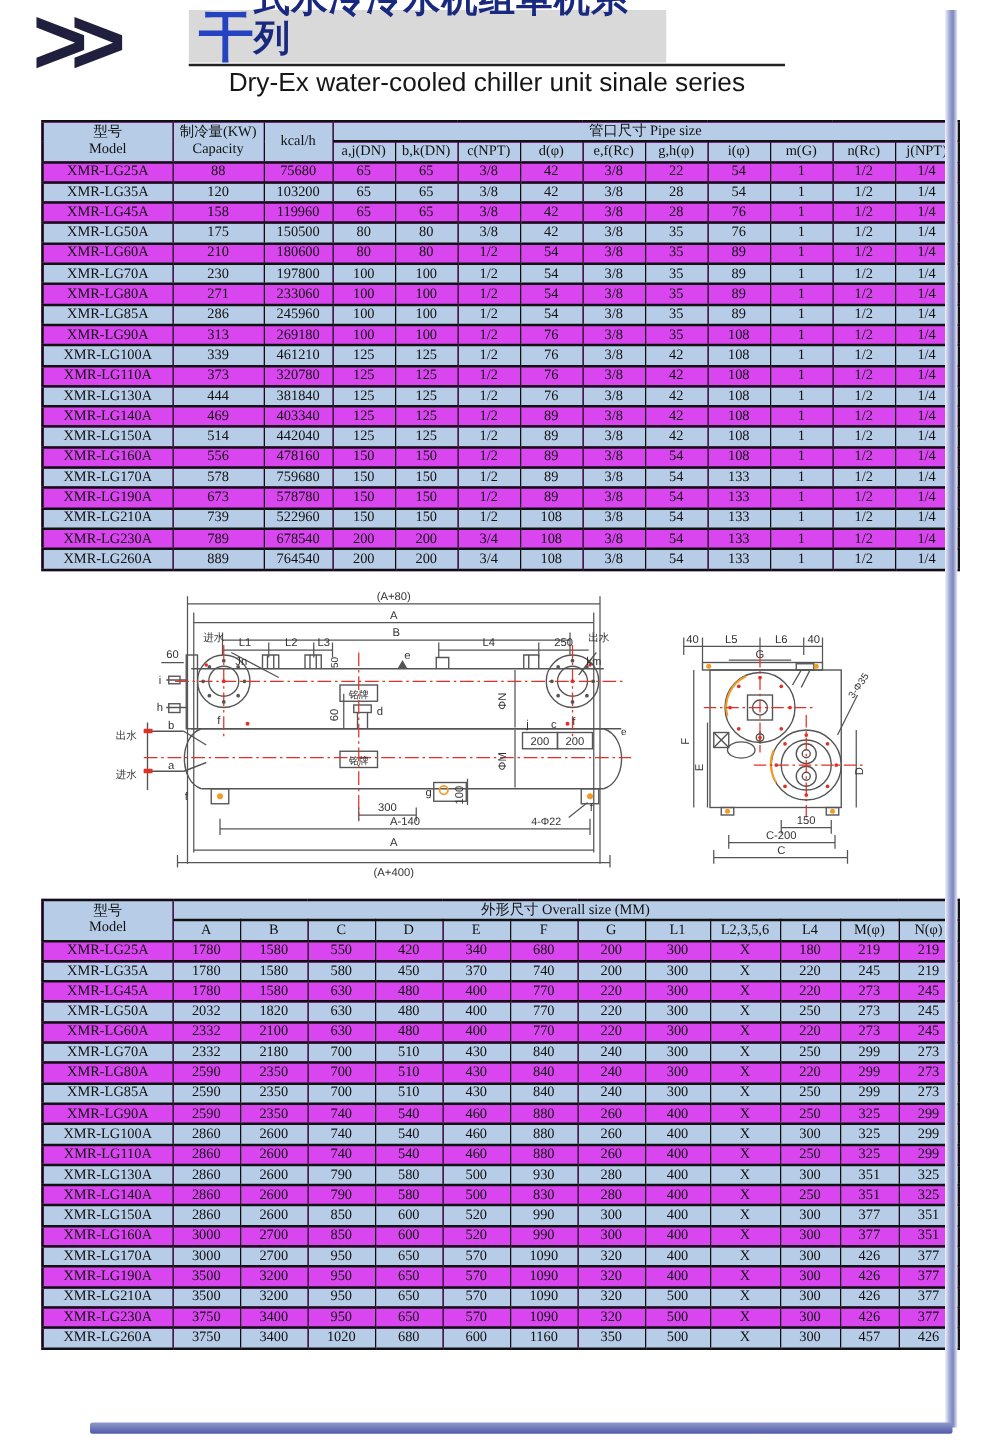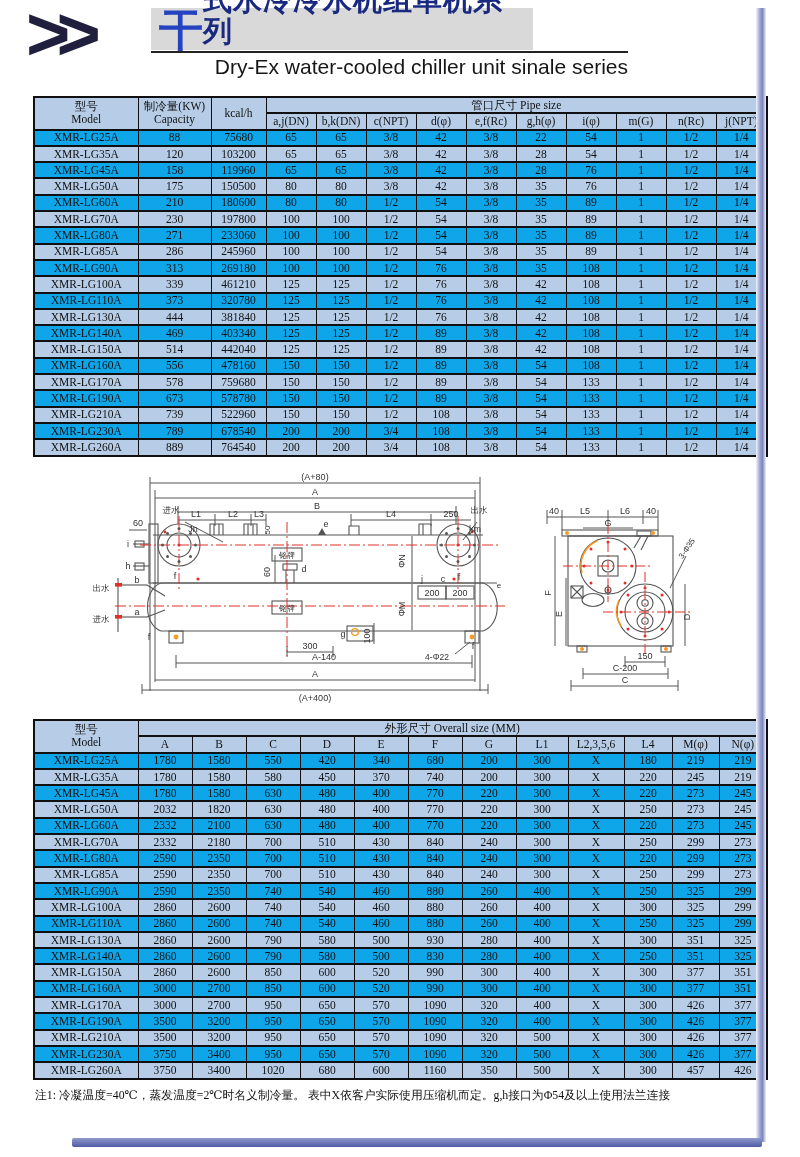--- a/index.html
+++ b/index.html
@@ -7,27 +7,27 @@
         font-family:"Liberation Serif","DejaVu Serif",serif;color:#111}
   
   .chev{position:absolute;left:26px;top:-10px;font-family:"Liberation Sans",sans-serif;
         font-weight:bold;font-size:76px;letter-spacing:-14px;color:#20203e}
   .titlebox{position:absolute;left:151px;top:8px;width:382px;height:42px;background:#d9d9d9;
         display:flex;align-items:flex-end;padding:0 4px 3px 8px;box-sizing:border-box}
   .zh1{font-family:"Liberation Sans",sans-serif;font-weight:bold;font-size:44px;line-height:34px;color:#2542c0}
   .zh2{font-family:"Liberation Sans",sans-serif;font-weight:bold;font-size:29px;line-height:31px;
         color:#19297f;letter-spacing:1px}
   .underline{position:absolute;left:151px;top:51px;width:477px;height:2px;background:#222}
-  .subtitle{position:absolute;left:151px;top:55px;width:477px;text-align:right;
+  .subtitle{position:absolute;left:151px;top:55px;width:477px;text-align:center;
         font-family:"Liberation Sans",sans-serif;font-size:21px;color:#161616}
   
   .tblwrap{position:absolute;left:33px;width:733px}
   #t1wrap{top:96px}
   #t2wrap{top:719px}
-  table.spec{border-collapse:collapse;table-layout:fixed;width:733px;border:2px solid #101010;background:#0ea5e9}
+  table.spec{border-collapse:collapse;table-layout:fixed;width:733px;border:2px solid #101010;background:#d946ef}
   table.spec th,table.spec td{border:solid #101010;border-width:2px 1px;padding:0;text-align:center;
         font-size:11.5px;font-weight:normal;height:14.3px;line-height:13px;overflow:hidden;white-space:nowrap}
   table.spec thead th{background:#b7cde7}
   table.spec tr.alt td{background:#b7cde7}
   .hz{display:block;font-size:11.5px;line-height:13.5px}
   
   .notes{position:absolute;left:35px;top:1087px;width:732px;font-size:11.8px;line-height:16.5px;color:#101010}
   .notes .ind{padding-left:36px}
   
   .drawing{position:absolute;left:85px;top:460px;width:700px;height:254px}
@@ -1011,18 +1011,17 @@
             <td>X</td>
             <td>300</td>
             <td>457</td>
             <td>426</td>
           </tr>
         </tbody>
     </table>
   </div>
 
   <div class="notes">
-    <div>注1: 冷凝温度=40℃，蒸发温度=2℃时名义制冷量。 表中X依客户实际使用压缩机而定。g,h接口为Φ54及以上使用法兰连接</div>
   </div>
 
   <div class="redge"></div>
   <div class="bedge"></div>
 </div>
 
 </body></html>

